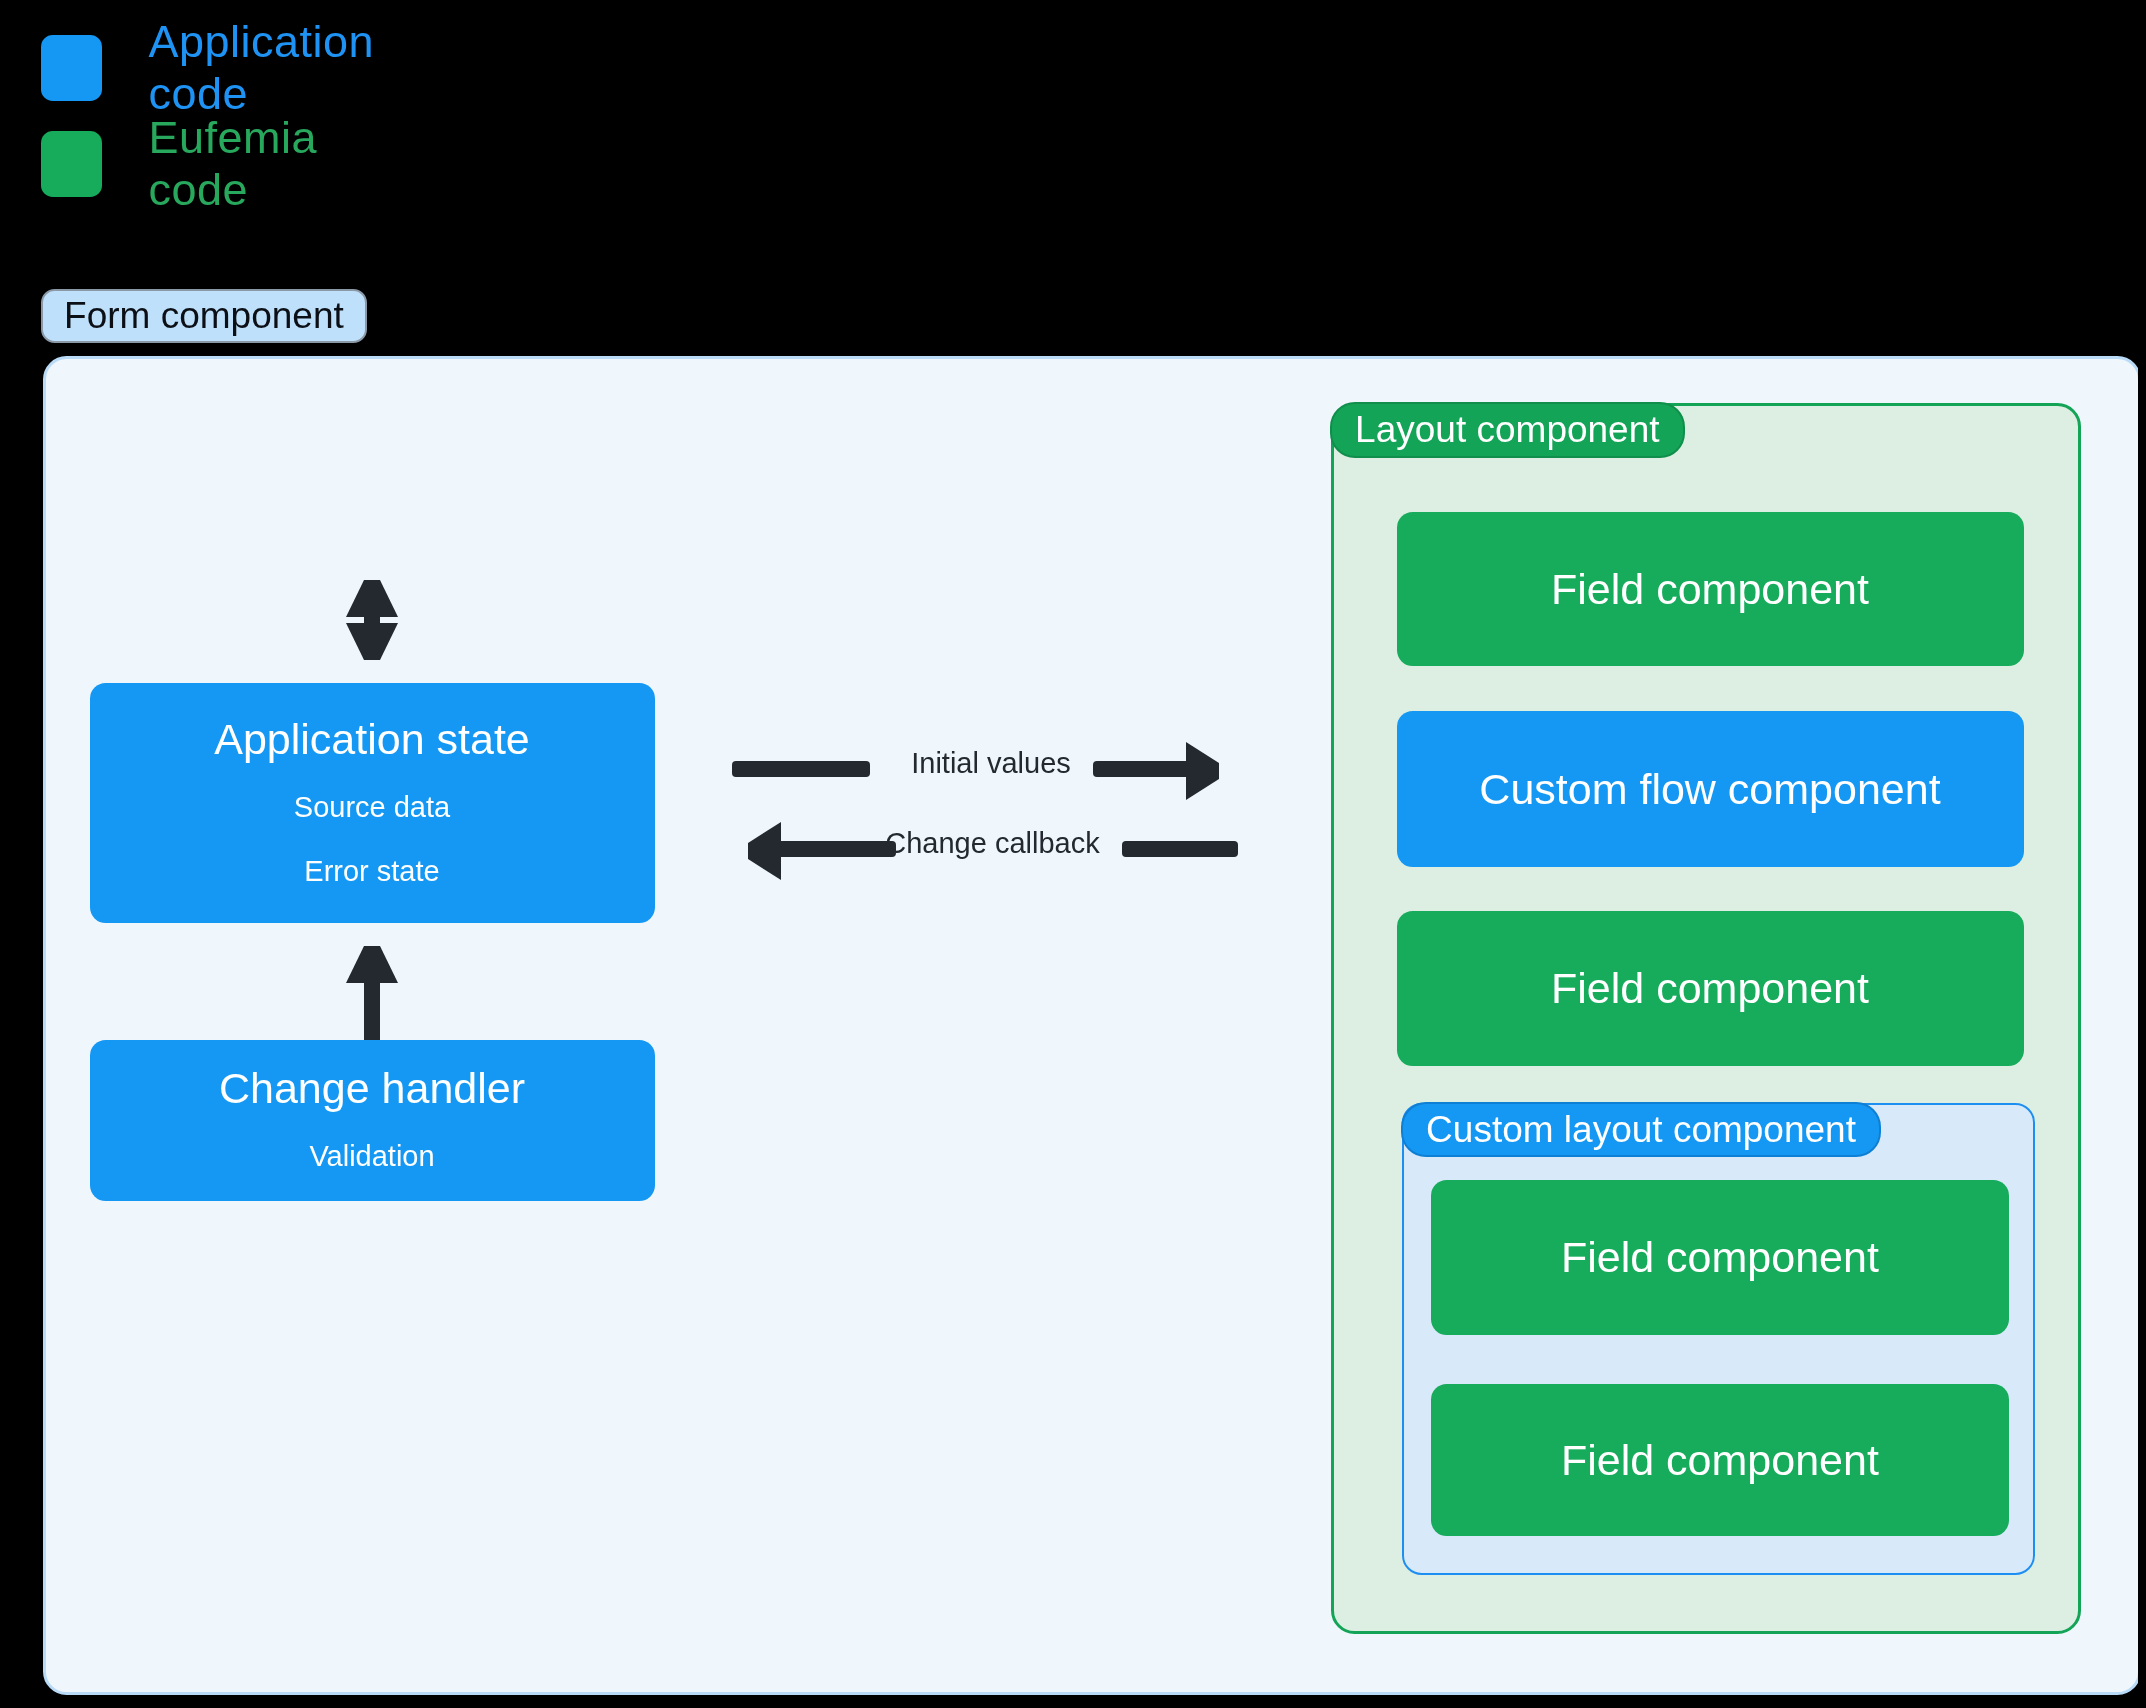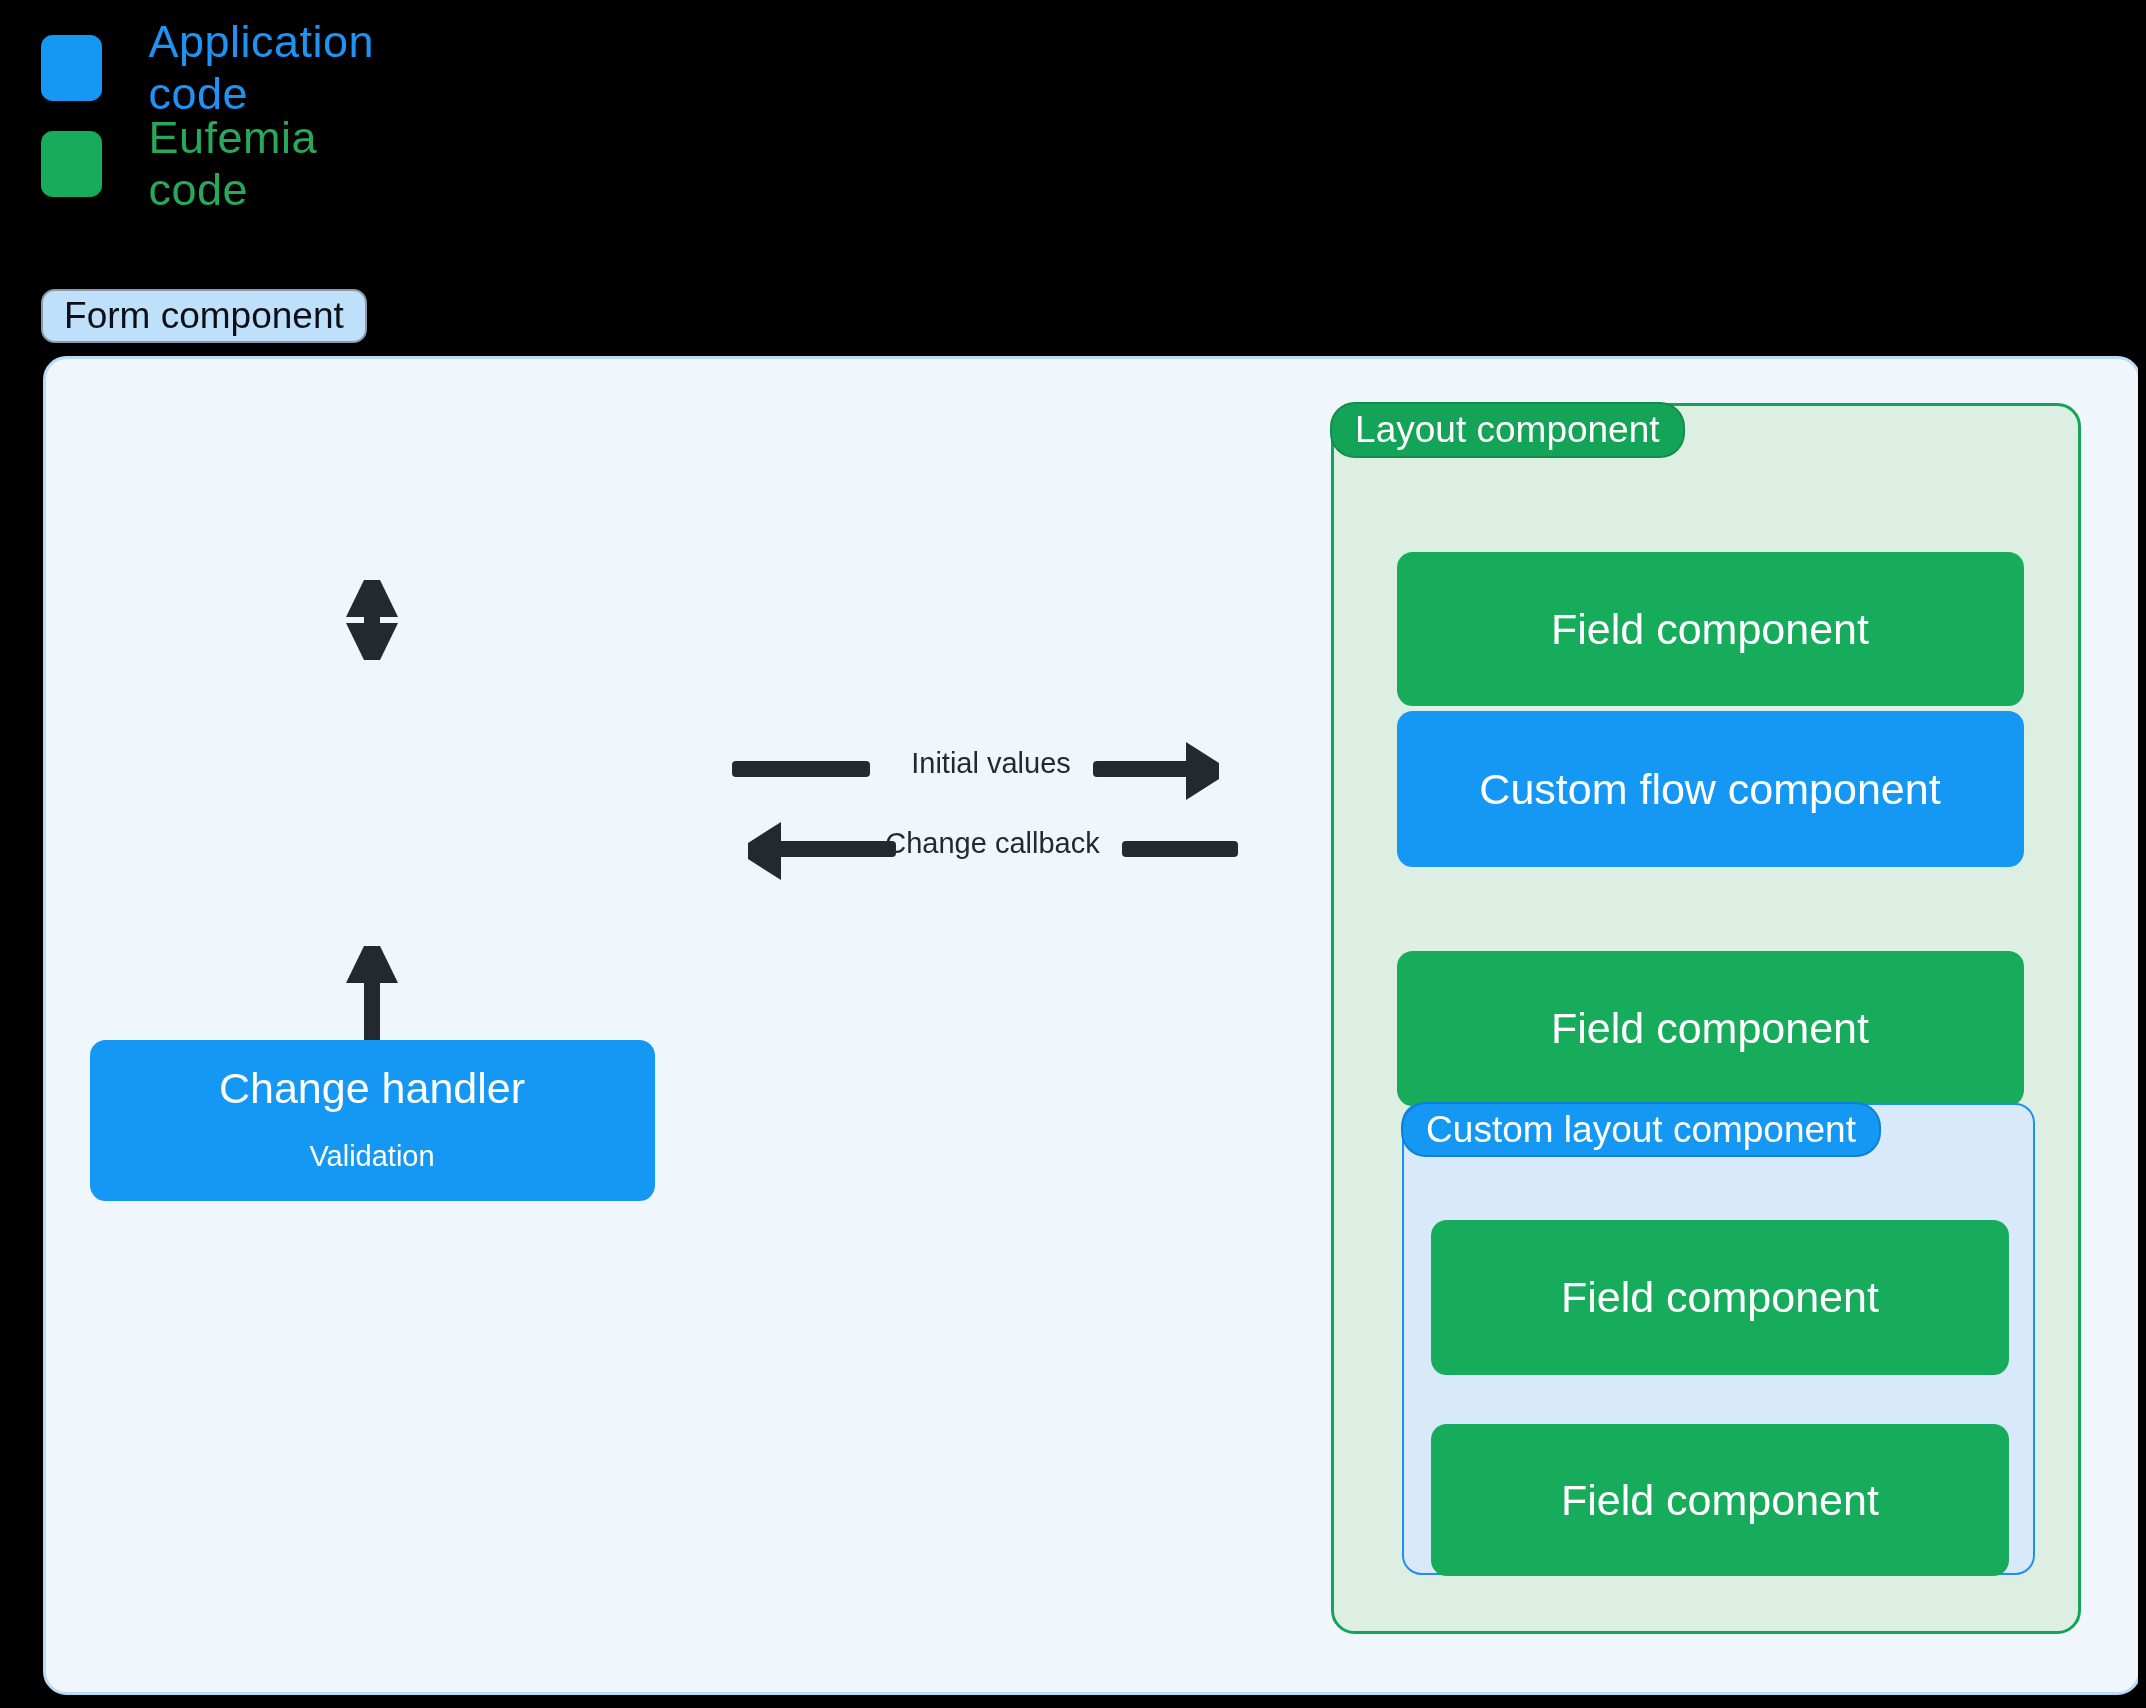--- a/index.html
+++ b/index.html
@@ -49,21 +49,21 @@
   }
   .badge-green { background:var(--green-border); border:2.9px solid #0f8f4b; top:-3.9px; left:-3.9px; }
   .badge-blue  { background:var(--blue);  border:2.9px solid #0d7fd4; top:-2.9px; left:-2.9px; height:55px; }
 
   
   .node {
     border-radius:15.7px; color:#fff; text-align:center;
     display:flex; flex-direction:column; align-items:center; justify-content:center;
   }
   .node-blue  { background:var(--blue); }
-  .node-green { background:var(--green);margin-top:40px; }
+  .node-green { background:var(--green); }
   .node-gray  { background:var(--gray); color:var(--dark); }
   .node-title    { font-size:45px; font-weight:500; line-height:57px; }
   .node-title-sm { font-size:43px; font-weight:500; line-height:55px; }
   .node-sub      { font-size:32px; line-height:45px; }
   .node-line     { font-size:29px; line-height:48px; }
   .field-label   { font-size:43px; font-weight:500; }
 
   
   .shaft-v { position:absolute; left:50%; transform:translateX(-50%); width:7.8px; background:var(--dark); }
   .head-up, .head-down, .head-right, .head-left { position:absolute; width:0; height:0; }
@@ -94,20 +94,25 @@
 
   <div class="abs form-container">
 
 
     <div class="abs" style="left:297px; top:205px; width:59px; height:112px;">
       <div class="head-up"></div>
       <div class="shaft-v" style="top:29px; bottom:29px;"></div>
       <div class="head-down"></div>
     </div>
 
+    <div class="abs node node-blue" style="left:44px; top:324px; width:565px; height:240px;">
+      <div class="node-title-sm">Application state</div>
+      <div class="node-line">Source data</div>
+      <div class="node-line">Error state</div>
+    </div>
 
     <div class="abs" style="left:297px; top:571px; width:59px; height:120px;">
       <div class="head-up"></div>
       <div class="shaft-v" style="top:29px; bottom:0;"></div>
     </div>
 
     <div class="abs node node-blue" style="left:44px; top:681px; width:565px; height:161px;">
       <div class="node-title-sm">Change handler</div>
       <div class="node-line">Validation</div>
     </div>

